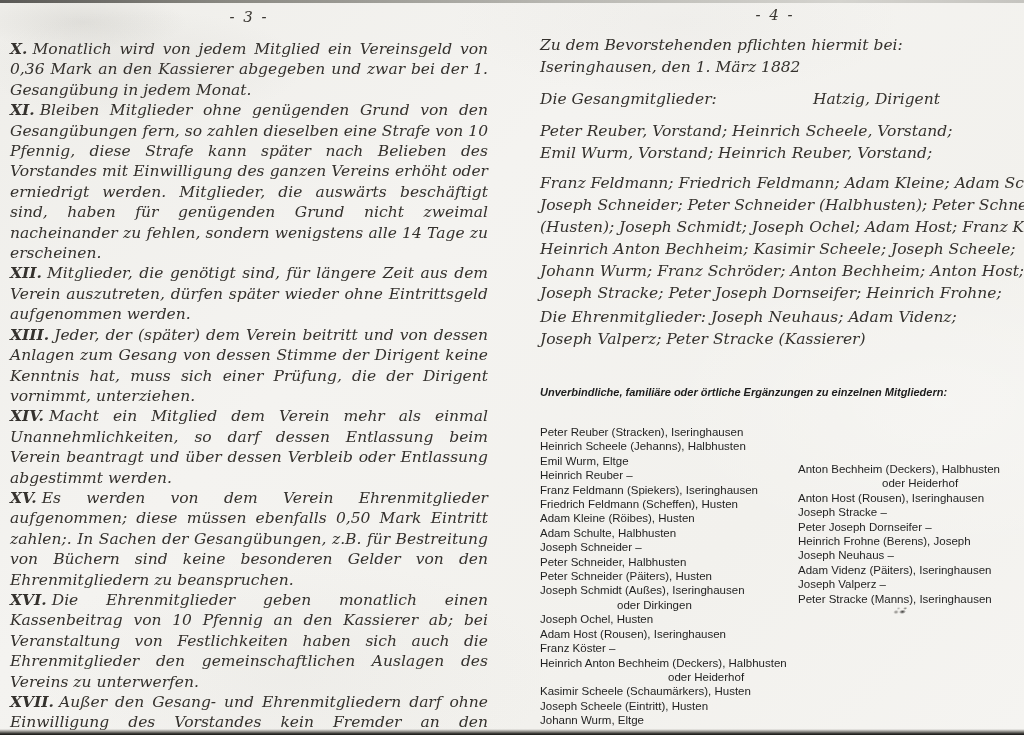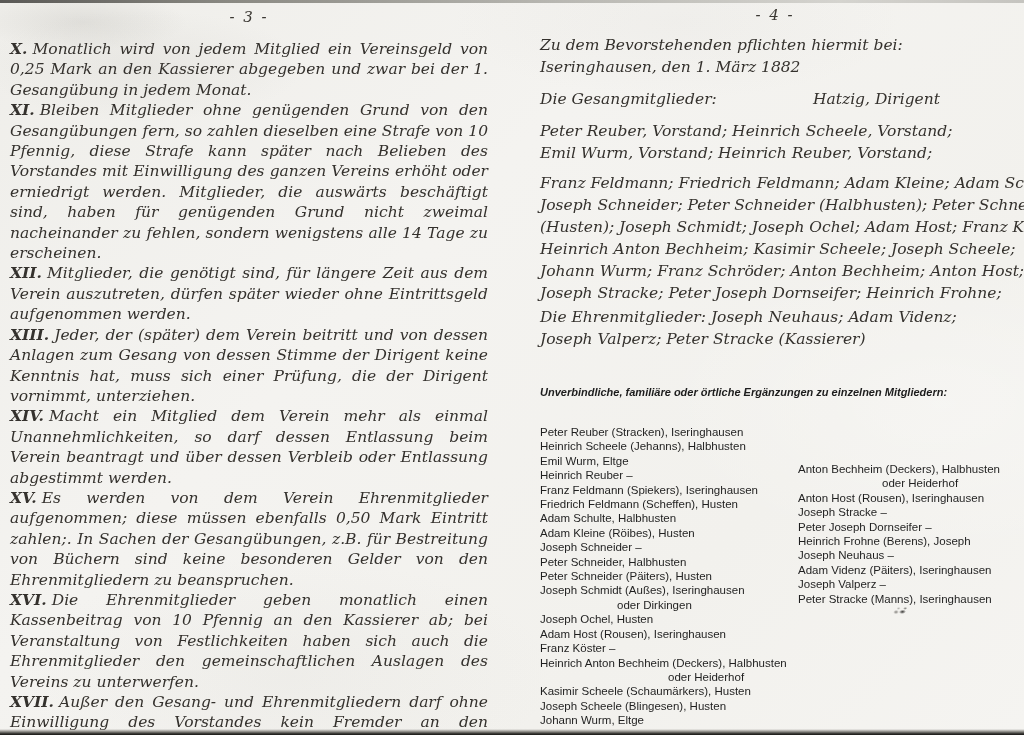--- a/index.html
+++ b/index.html
@@ -63,21 +63,21 @@
 </head>
 <body>
 
 <div class="scan">
   <div class="texture"></div>
 
   <section class="page-3">
     <div class="pagenum">- 3 -</div>
     <div class="paras">
 
-        <p class="para"><b class="numeral">X.</b><span>Monatlich wird von jedem Mitglied ein Vereinsgeld von 0,25 Mark an den Kassierer abgegeben und zwar bei der 1. Gesangübung in jedem Monat.</span></p>
+        <p class="para"><b class="numeral">X.</b><span>Monatlich wird von jedem Mitglied ein Vereinsgeld von 0,36 Mark an den Kassierer abgegeben und zwar bei der 1. Gesangübung in jedem Monat.</span></p>
 
         <p class="para"><b class="numeral">XI.</b><span>Bleiben Mitglieder ohne genügenden Grund von den Gesangübungen fern, so zahlen dieselben eine Strafe von 10 Pfennig, diese Strafe kann später nach Belieben des Vorstandes mit Einwilligung des ganzen Vereins erhöht oder erniedrigt werden. Mitglieder, die auswärts beschäftigt sind, haben für genügenden Grund nicht zweimal nacheinander zu fehlen, sondern wenigstens alle 14 Tage zu erscheinen.</span></p>
 
         <p class="para"><b class="numeral">XII.</b><span>Mitglieder, die genötigt sind, für längere Zeit aus dem Verein auszutreten, dürfen später wieder ohne Eintrittsgeld aufgenommen werden.</span></p>
 
         <p class="para"><b class="numeral">XIII.</b><span>Jeder, der (später) dem Verein beitritt und von dessen Anlagen zum Gesang von dessen Stimme der Dirigent keine Kenntnis hat, muss sich einer Prüfung, die der Dirigent vornimmt, unterziehen.</span></p>
 
         <p class="para"><b class="numeral">XIV.</b><span>Macht ein Mitglied dem Verein mehr als einmal Unannehmlichkeiten, so darf dessen Entlassung beim Verein beantragt und über dessen Verbleib oder Entlassung abgestimmt werden.</span></p>
 
         <p class="para"><b class="numeral">XV.</b><span>Es werden von dem Verein Ehrenmitglieder aufgenommen; diese müssen ebenfalls 0,50 Mark Eintritt zahlen;. In Sachen der Gesangübungen, z.B. für Bestreitung von Büchern sind keine besonderen Gelder von den Ehrenmitgliedern zu beanspruchen.</span></p>
@@ -129,34 +129,34 @@
     </div>
 
     <div class="annex-col col-left">
 
     <div class="annex-row">Peter Reuber (Stracken), Iseringhausen</div>
         <div class="annex-row">Heinrich Scheele (Jehanns), Halbhusten</div>
         <div class="annex-row">Emil Wurm, Eltge</div>
         <div class="annex-row">Heinrich Reuber –</div>
         <div class="annex-row">Franz Feldmann (Spiekers), Iseringhausen</div>
         <div class="annex-row">Friedrich Feldmann (Scheffen), Husten</div>
+        <div class="annex-row">Adam Kleine (Röibes), Husten</div>
         <div class="annex-row">Adam Schulte, Halbhusten</div>
-        <div class="annex-row">Adam Kleine (Röibes), Husten</div>
         <div class="annex-row">Joseph Schneider –</div>
         <div class="annex-row">Peter Schneider, Halbhusten</div>
         <div class="annex-row">Peter Schneider (Päiters), Husten</div>
         <div class="annex-row">Joseph Schmidt (Außes), Iseringhausen</div>
         <div class="annex-row" style="padding-left: 77px;">oder Dirkingen</div>
         <div class="annex-row">Joseph Ochel, Husten</div>
         <div class="annex-row">Adam Host (Rousen), Iseringhausen</div>
         <div class="annex-row">Franz Köster –</div>
         <div class="annex-row">Heinrich Anton Bechheim (Deckers), Halbhusten</div>
         <div class="annex-row" style="padding-left: 128px;">oder Heiderhof</div>
         <div class="annex-row">Kasimir Scheele (Schaumärkers), Husten</div>
-        <div class="annex-row">Joseph Scheele (Blingesen), Husten</div>
+        <div class="annex-row">Joseph Scheele (Eintritt), Husten</div>
         <div class="annex-row">Johann Wurm, Eltge</div>
         <div class="annex-row">Franz Schröder (Hindrichs), Heiderhof</div>
       </div>
 
     <div class="annex-col col-right">
 
     <div class="annex-row">Anton Bechheim (Deckers), Halbhusten</div>
         <div class="annex-row" style="padding-left: 84px;">oder Heiderhof</div>
         <div class="annex-row">Anton Host (Rousen), Iseringhausen</div>
         <div class="annex-row">Joseph Stracke –</div>

